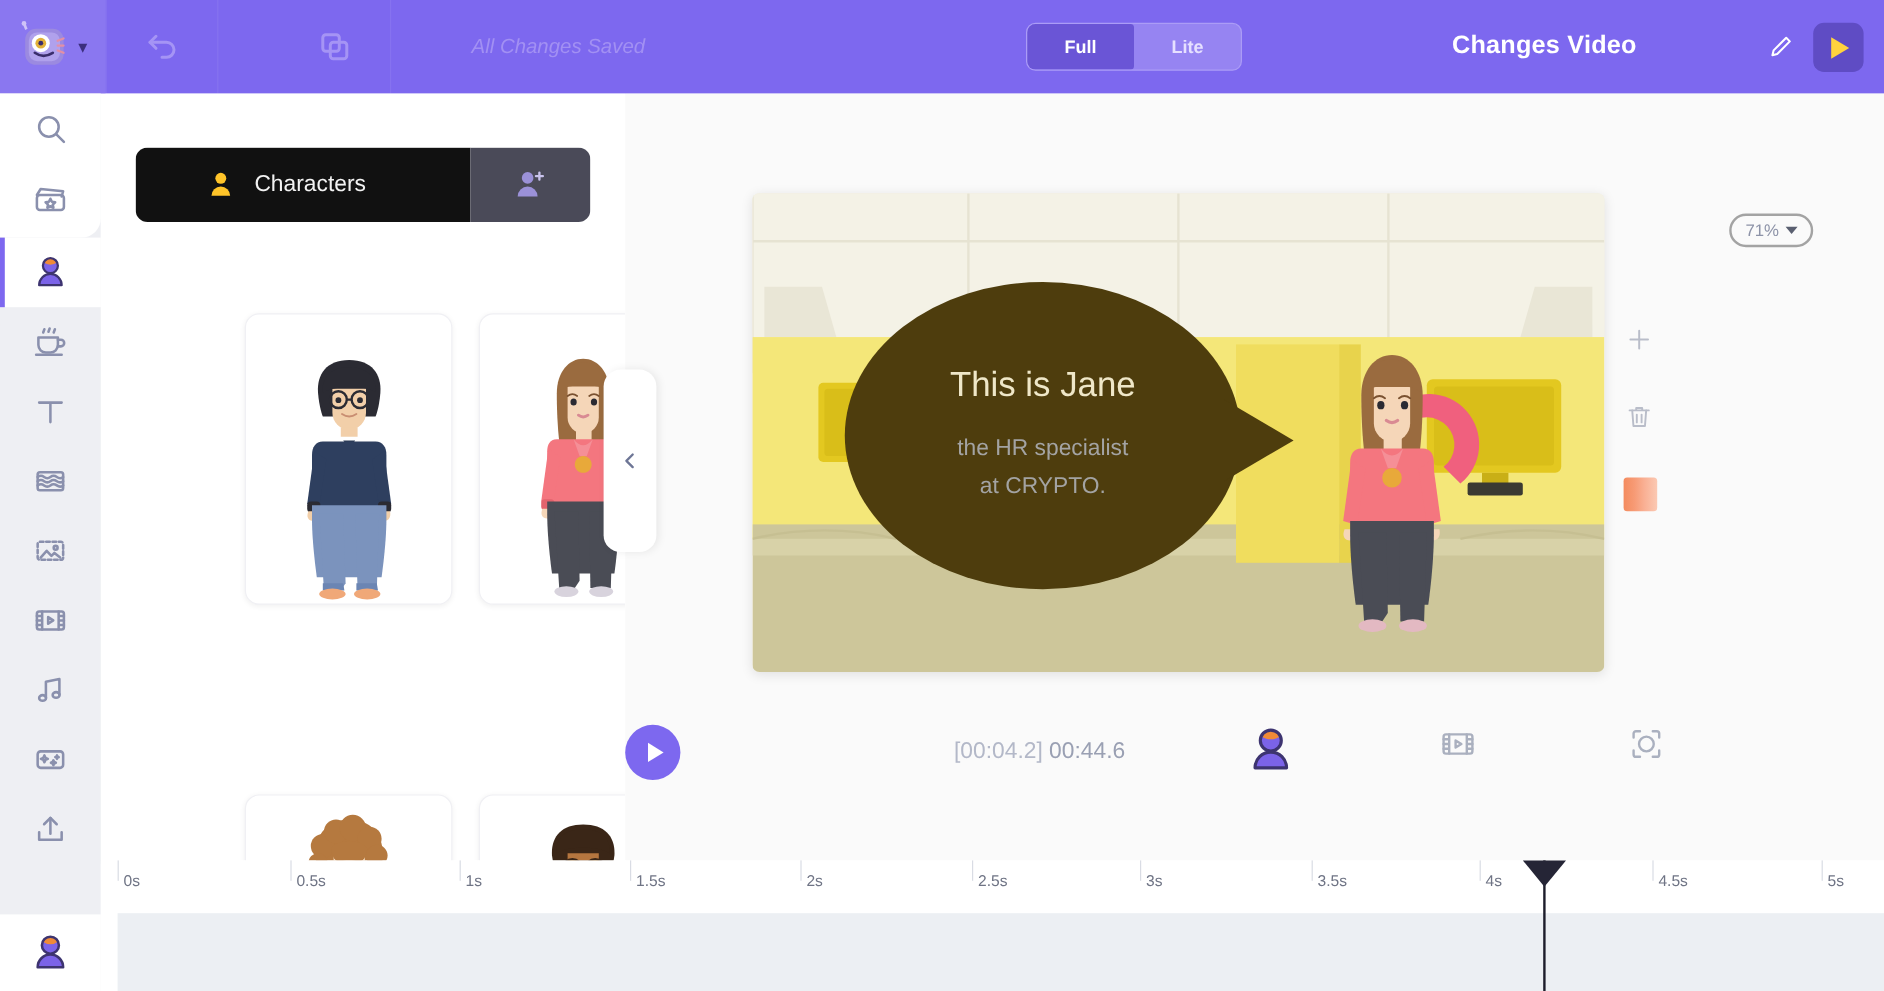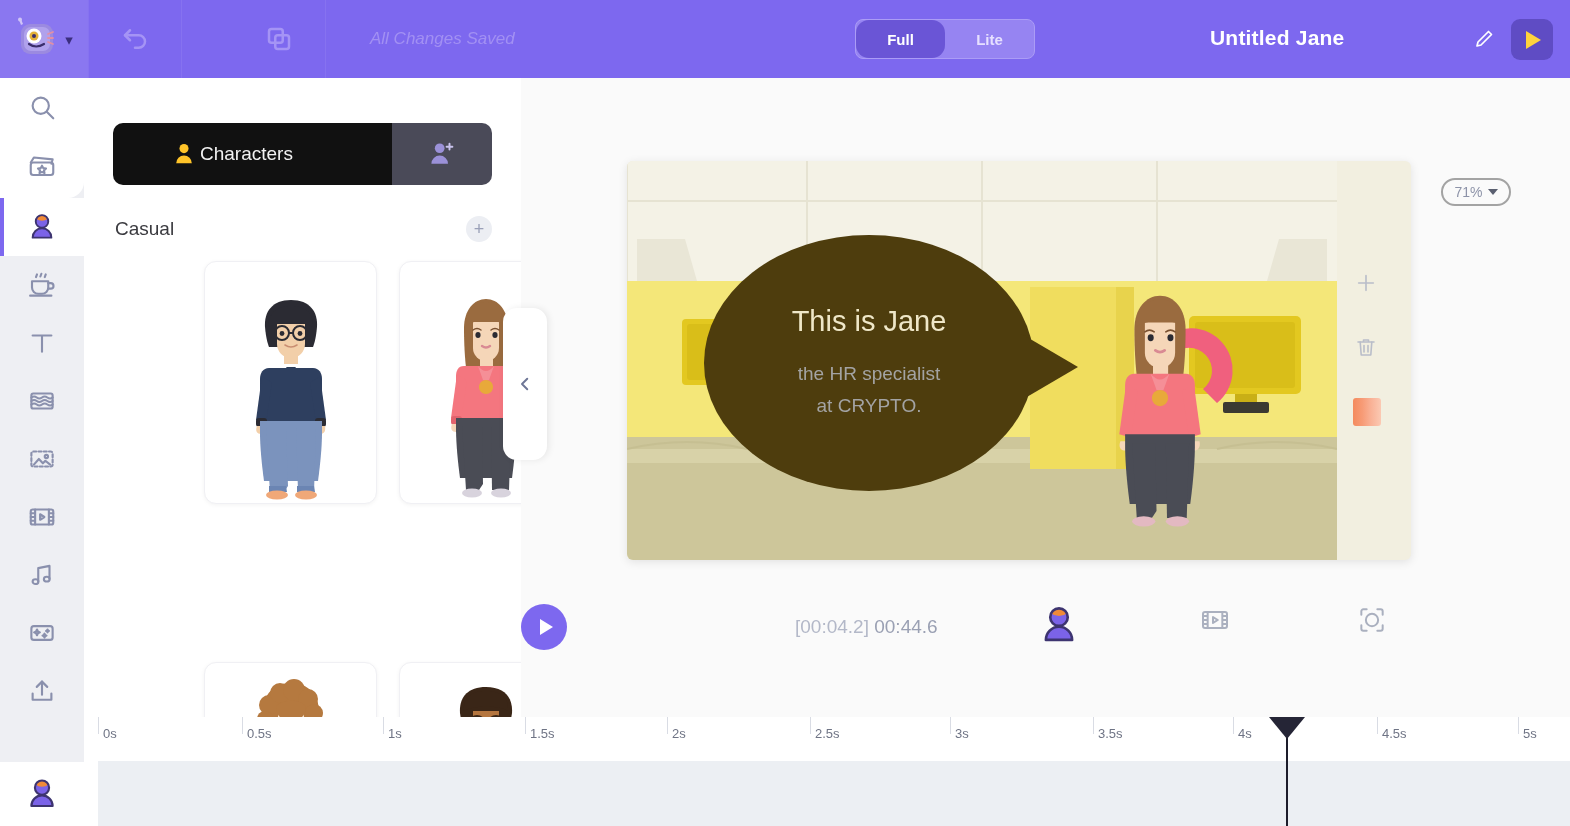--- a/index.html
+++ b/index.html
@@ -24,33 +24,33 @@
   }
   .logo-mark { width: 46px; height: 44px; }
   .logo-caret { color: #3b2e7e; font-size: 15px; line-height: 1; }
   .tb-btn {
     width: 94px; height: 78px; display: flex; align-items: center; justify-content: center;
     flex: 0 0 auto; cursor: pointer; border-right: 1px solid rgba(255,255,255,.07);
   }
   .tb-btn.sep-l { border-left: 1px solid rgba(255,255,255,.07); }
   .tb-icon { width: 30px; height: 30px; stroke: #a594f5; fill: none; stroke-width: 2; }
   .saved-text {
-    font-style: italic; font-size: 17px; color: #a290f3; margin-left: 44px; white-space: nowrap;
+    font-style: italic; font-size: 17px; color: #a290f3; margin-left: 67px; white-space: nowrap;
   }
   .mode-toggle {
     position: absolute; left: 855px; top: 19px;
     width: 180px; height: 40px; border-radius: 8px;
     background: #9684f2; border: 1px solid #ab9cf6;
     display: flex; overflow: hidden;
   }
   .mode-opt {
     flex: 1; display: flex; align-items: center; justify-content: center;
     font-size: 15px; font-weight: bold; color: #e6e0ff; cursor: pointer;
   }
-  .mode-opt.active { background: #6a55d6; color: #ffffff; border-radius: 13px; }
+  .mode-opt.active { background: #6a55d6; color: #ffffff; border-radius: 3px; }
   .video-title {
     position: absolute; left: 1210px; top: 26px;
     font-size: 21px; font-weight: bold; color: #ffffff; letter-spacing: .2px;
   }
   .edit-pencil { position: absolute; left: 1472px; top: 27px; width: 24px; height: 24px; cursor: pointer; }
   .play-btn {
     position: absolute; left: 1511px; top: 19px; width: 42px; height: 41px;
     border-radius: 9px; background: #5f4cc4;
     display: flex; align-items: center; justify-content: center; cursor: pointer;
   }
@@ -85,21 +85,21 @@
   
   .panel {
     position: absolute; left: 84px; top: 78px; width: 437px; height: 639px;
     background: #ffffff; overflow: hidden;
   }
   .tabs {
     position: absolute; left: 29px; top: 45px; width: 379px; height: 62px;
     border-radius: 10px; overflow: hidden; display: flex;
   }
   .tab-main {
-    flex: 1; background: #111111; display: flex; align-items: center; gap: 3px;
+    flex: 1; background: #111111; display: flex; align-items: center; gap: 15px;
     padding-left: 58px; cursor: pointer;
   }
   .tab-main .tlabel { color: #f2f2f2; font-size: 19px; }
   .tab-side {
     width: 100px; background: #4a4a58; display: flex; align-items: center; justify-content: center;
     cursor: pointer;
   }
   .sec-head {
     position: absolute; left: 31px; width: 377px; display: flex;
     align-items: center; justify-content: space-between;
@@ -130,21 +130,21 @@
   }
   .zoom-pill {
     position: absolute; left: 920px; top: 100px; width: 70px; height: 28px;
     border: 2px solid #a3a3a3; border-radius: 14px; background: #fafafa;
     display: flex; align-items: center; justify-content: center; gap: 5px; cursor: pointer;
   }
   .zoom-pill span { font-size: 14px; color: #8d93a8; }
   .zcaret { width: 0; height: 0; border-left: 5px solid transparent; border-right: 5px solid transparent;
             border-top: 6px solid #5a5f70; }
   .canvas {
-    position: absolute; left: 627px; top: 161px; width: 784px; height: 399px;
+    position: absolute; left: 627px; top: 161px; width: 710px; height: 399px;
     border-radius: 6px; overflow: hidden; box-shadow: 0 2px 10px rgba(0,0,0,.10);
     background: #f2efe0;
   }
   .bubble {
     position: absolute; left: 77px; top: 74px; width: 330px; height: 256px;
     background: #4e3d0d; border-radius: 50%;
     display: flex; flex-direction: column; align-items: center; justify-content: center;
     cursor: pointer;
   }
   .bubble::after {
@@ -234,21 +234,21 @@
       </svg>
     </div>
 
     <div class="saved-text">All Changes Saved</div>
 
     <div class="mode-toggle">
       <div class="mode-opt active">Full</div>
       <div class="mode-opt">Lite</div>
     </div>
 
-    <div class="video-title">Untitled Jane</div>
+    <div class="video-title">Changes Video</div>
 
     <svg class="edit-pencil" viewBox="0 0 24 24">
       <path d="M16.5 4.5l3 3L9 18l-4 1 1-4z" fill="none" stroke="#ffffff" stroke-width="1.7" stroke-linecap="round" stroke-linejoin="round"></path>
     </svg>
 
     <div class="play-btn">
       <div class="play-tri"></div>
     </div>
   </div>
 
@@ -361,24 +361,20 @@
       </div>
       <div class="tab-side">
         <svg width="30" height="28" viewBox="0 0 26 24">
           <circle cx="11" cy="7" r="4.2" fill="#9b91d8"></circle>
           <path d="M3.8 20.5a7.2 7.2 0 0 1 14.4 0z" fill="#9b91d8"></path>
           <path d="M19.5 3.2v5M17 5.7h5" stroke="#c9c3ec" stroke-width="1.7" stroke-linecap="round"></path>
         </svg>
       </div>
     </div>
 
-    <div class="sec-head" style="top:138px">
-      <span class="sec-title">Casual</span>
-      <span class="sec-plus">+</span>
-    </div>
 
     <div class="grid" style="top:183px">
       <div class="card">
         <svg width="110" height="215" viewBox="0 0 110 215">
           <path d="M55 12c19 0 27 12 26 27-1 13-4 20-4 20H33s-3-7-4-20c-1-15 7-27 26-27z" fill="#2b2b33"></path>
           <path d="M41 36h28v20a14 14 0 0 1-28 0z" fill="#f2cfa9"></path>
           <path d="M55 18c16 0 23 9 22 21-9-6-32-6-44 0-1-12 6-21 22-21z" fill="#2b2b33"></path>
           <circle cx="46" cy="45" r="7" fill="none" stroke="#2b2b33" stroke-width="2"></circle>
           <circle cx="64" cy="45" r="7" fill="none" stroke="#2b2b33" stroke-width="2"></circle>
           <path d="M53 45h4" stroke="#2b2b33" stroke-width="2"></path>

